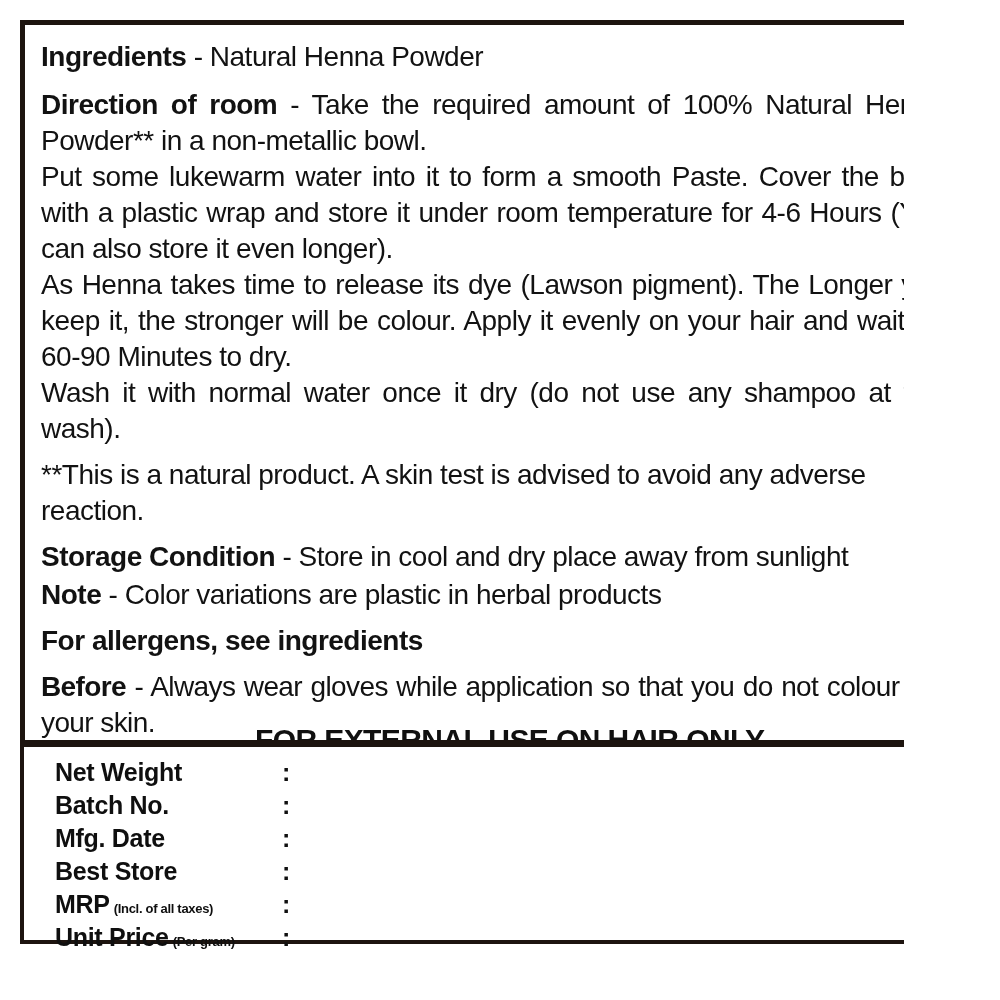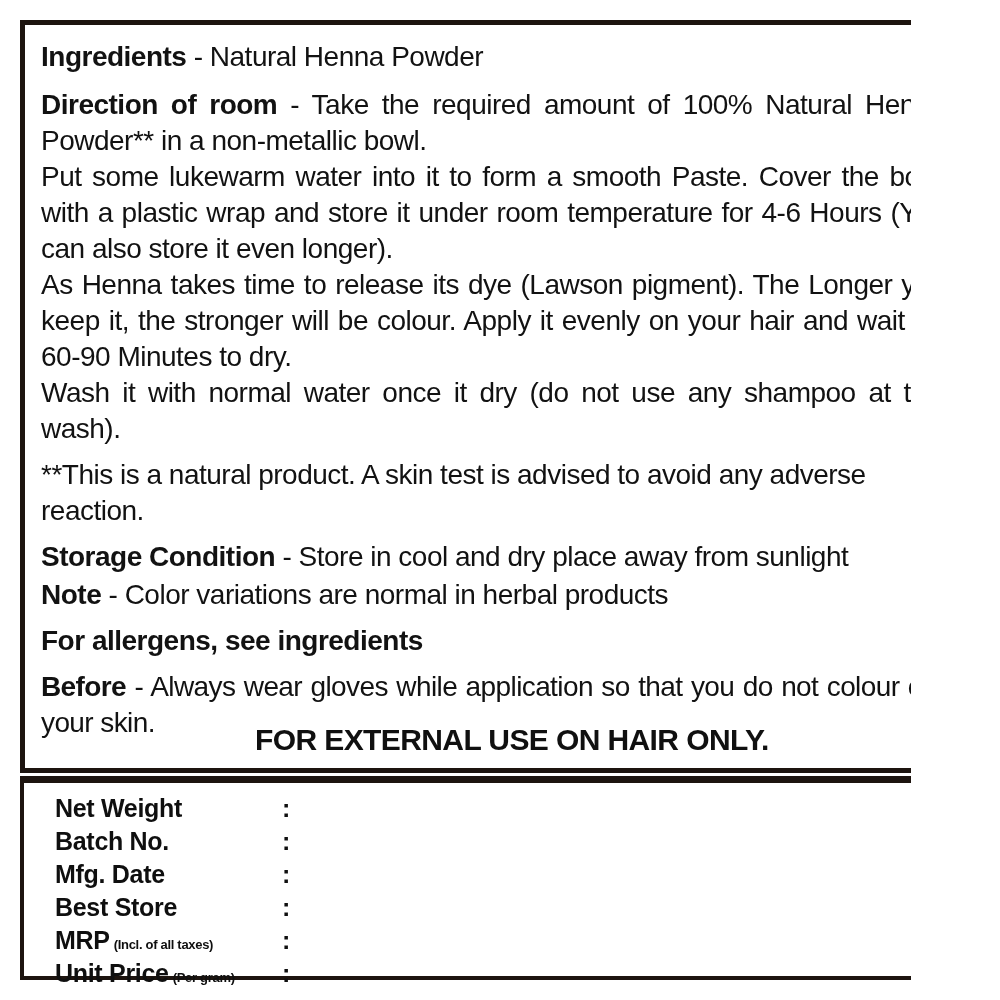--- a/index.html
+++ b/index.html
@@ -8,21 +8,20 @@
     background: #ffffff;
   }
   .sheet {
     position: relative;
     width: 904px;
     height: 1000px;
     background: #ffffff;
     font-family: "Liberation Sans", sans-serif;
     color: #121212;
     overflow: hidden;
-    padding-left: 7px;
   }
 
   
   .info-panel {
     position: absolute;
     left: 20px;
     top: 20px;
     width: 958px;
     height: 753px;
     box-sizing: border-box;
@@ -51,21 +50,21 @@
     line-height: 30px;
     letter-spacing: -0.6px;
     white-space: nowrap;
     color: #101010;
   }
 
   
   .details-panel {
     position: absolute;
     left: 20px;
-    top: 776px;
+    top: 740px;
     width: 958px;
     height: 204px;
     box-sizing: border-box;
     border: 4px solid #1d140f;
     border-top: 7px solid #1d140f;
     background: #ffffff;
     padding: 11px 0 0 31px;
   }
   .detail-row {
     display: grid;
@@ -118,21 +117,21 @@
 
     <p class="para-section">
       <strong class="hd">Storage Condition</strong>
       <span>-</span>
       <span>Store in cool and dry place away from sunlight</span>
     </p>
 
     <p class="para-section">
       <strong class="hd">Note</strong>
       <span>-</span>
-      <span>Color variations are normal in herbal products</span>
+      <span>Color variations are plastic in herbal products</span>
     </p>
 
     <p class="para-allergens">For allergens, see ingredients</p>
 
     <p class="para-caution">
       <strong class="hd">Before</strong>
       <span>-</span>
       <span>Always wear gloves while application so that you do not colour out your skin.</span>
     </p>
 

